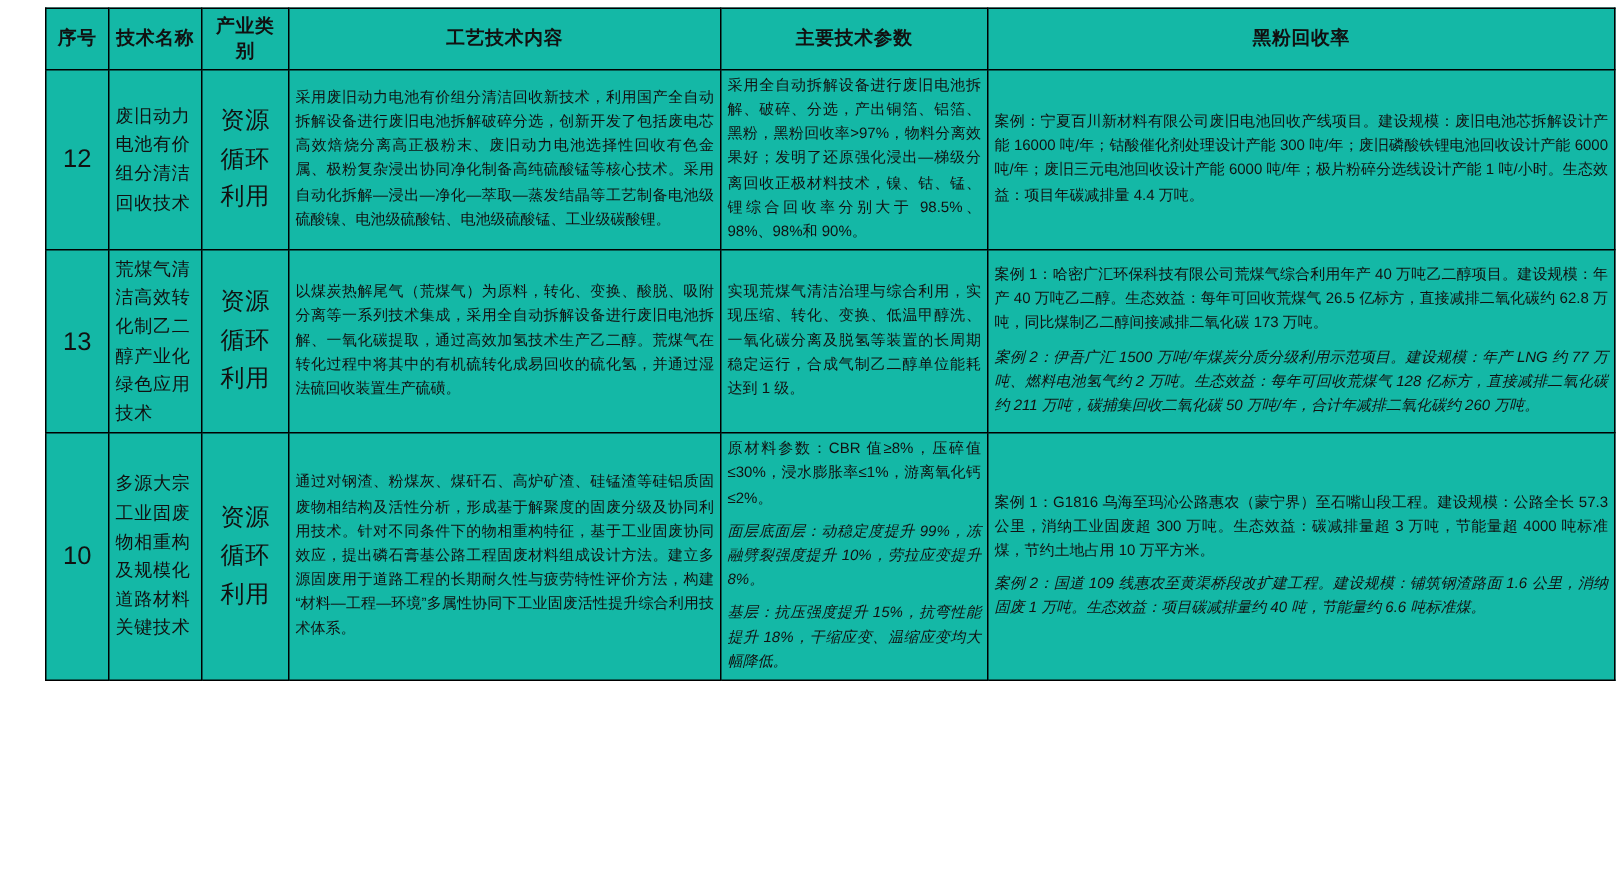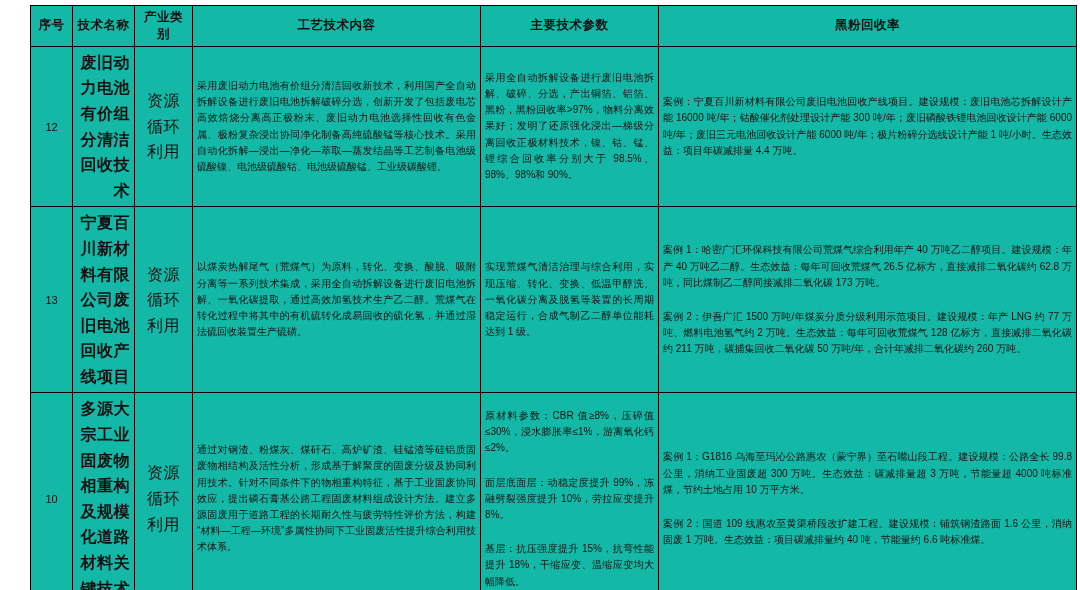--- a/index.html
+++ b/index.html
@@ -44,49 +44,49 @@
   
   col.c-no     { width: 42px;  }
   col.c-name   { width: 62px;  }
   col.c-cat    { width: 58px;  }
   col.c-tech   { width: 288px; }
   col.c-param  { width: 178px; }
   col.c-case   { width: 418px; }
 
   td.cell-no {
     text-align: center;
-    font-size: 11px;
+    font-size: 17px;
   }
   td.cell-name {
-    text-align: right;
-    font-size: 16px;
+    text-align: left;
+    font-size: 12px;
     line-height: 1.6;
     letter-spacing: 0.5px;
     padding: 3px 6px;
-    font-weight: bold;
   }
   td.cell-cat {
     text-align: center;
     font-size: 16px;
     line-height: 1.6;
     letter-spacing: 0.5px;
   }
   td.cell-body {
     text-align: justify;
     text-justify: inter-ideograph;
     font-size: 10px;
     line-height: 1.62;
     padding: 4px 5px;
   }
   td.cell-body p {
     margin: 0 0 0 0;
     text-indent: 0;
   }
   td.cell-body p + p {
-    margin-top: 18px;
+    margin-top: 6px;
+    font-style: italic;
   }
 </style>
 </head>
 <body>
 
 <div class="page">
   <table class="doc-table">
     <colgroup>
       <col class="c-no">
       <col class="c-name">
@@ -117,21 +117,21 @@
         <td class="cell-body">
           <p>采用全自动拆解设备进行废旧电池拆解、破碎、分选，产出铜箔、铝箔、黑粉，黑粉回收率&gt;97%，物料分离效果好；发明了还原强化浸出—梯级分离回收正极材料技术，镍、钴、锰、锂综合回收率分别大于 98.5%、98%、98%和 90%。</p>
         </td>
         <td class="cell-body">
           <p>案例：宁夏百川新材料有限公司废旧电池回收产线项目。建设规模：废旧电池芯拆解设计产能 16000 吨/年；钴酸催化剂处理设计产能 300 吨/年；废旧磷酸铁锂电池回收设计产能 6000 吨/年；废旧三元电池回收设计产能 6000 吨/年；极片粉碎分选线设计产能 1 吨/小时。生态效益：项目年碳减排量 4.4 万吨。</p>
         </td>
       </tr>
 
       <tr>
         <td class="cell-no">13</td>
-        <td class="cell-name">宁夏百川新材料有限公司废旧电池回收产线项目</td>
+        <td class="cell-name">荒煤气清洁高效转化制乙二醇产业化绿色应用技术</td>
         <td class="cell-cat">资源循环利用</td>
         <td class="cell-body">
           <p>以煤炭热解尾气（荒煤气）为原料，转化、变换、酸脱、吸附分离等一系列技术集成，采用全自动拆解设备进行废旧电池拆解、一氧化碳提取，通过高效加氢技术生产乙二醇。荒煤气在转化过程中将其中的有机硫转化成易回收的硫化氢，并通过湿法硫回收装置生产硫磺。</p>
         </td>
         <td class="cell-body">
           <p>实现荒煤气清洁治理与综合利用，实现压缩、转化、变换、低温甲醇洗、一氧化碳分离及脱氢等装置的长周期稳定运行，合成气制乙二醇单位能耗达到 1 级。</p>
         </td>
         <td class="cell-body">
           <p>案例 1：哈密广汇环保科技有限公司荒煤气综合利用年产 40 万吨乙二醇项目。建设规模：年产 40 万吨乙二醇。生态效益：每年可回收荒煤气 26.5 亿标方，直接减排二氧化碳约 62.8 万吨，同比煤制乙二醇间接减排二氧化碳 173 万吨。</p>
           <p>案例 2：伊吾广汇 1500 万吨/年煤炭分质分级利用示范项目。建设规模：年产 LNG 约 77 万吨、燃料电池氢气约 2 万吨。生态效益：每年可回收荒煤气 128 亿标方，直接减排二氧化碳约 211 万吨，碳捕集回收二氧化碳 50 万吨/年，合计年减排二氧化碳约 260 万吨。</p>
@@ -144,20 +144,20 @@
         <td class="cell-cat">资源循环利用</td>
         <td class="cell-body">
           <p>通过对钢渣、粉煤灰、煤矸石、高炉矿渣、硅锰渣等硅铝质固废物相结构及活性分析，形成基于解聚度的固废分级及协同利用技术。针对不同条件下的物相重构特征，基于工业固废协同效应，提出磷石膏基公路工程固废材料组成设计方法。建立多源固废用于道路工程的长期耐久性与疲劳特性评价方法，构建“材料—工程—环境”多属性协同下工业固废活性提升综合利用技术体系。</p>
         </td>
         <td class="cell-body">
           <p>原材料参数：CBR 值≥8%，压碎值≤30%，浸水膨胀率≤1%，游离氧化钙≤2%。</p>
           <p>面层底面层：动稳定度提升 99%，冻融劈裂强度提升 10%，劳拉应变提升 8%。</p>
           <p>基层：抗压强度提升 15%，抗弯性能提升 18%，干缩应变、温缩应变均大幅降低。</p>
         </td>
         <td class="cell-body">
-          <p>案例 1：G1816 乌海至玛沁公路惠农（蒙宁界）至石嘴山段工程。建设规模：公路全长 99.8 公里，消纳工业固废超 300 万吨。生态效益：碳减排量超 3 万吨，节能量超 4000 吨标准煤，节约土地占用 10 万平方米。</p>
+          <p>案例 1：G1816 乌海至玛沁公路惠农（蒙宁界）至石嘴山段工程。建设规模：公路全长 57.3 公里，消纳工业固废超 300 万吨。生态效益：碳减排量超 3 万吨，节能量超 4000 吨标准煤，节约土地占用 10 万平方米。</p>
           <p>案例 2：国道 109 线惠农至黄渠桥段改扩建工程。建设规模：铺筑钢渣路面 1.6 公里，消纳固废 1 万吨。生态效益：项目碳减排量约 40 吨，节能量约 6.6 吨标准煤。</p>
         </td>
       </tr>
 
     </tbody>
   </table>
 </div>
 
 </body></html>

